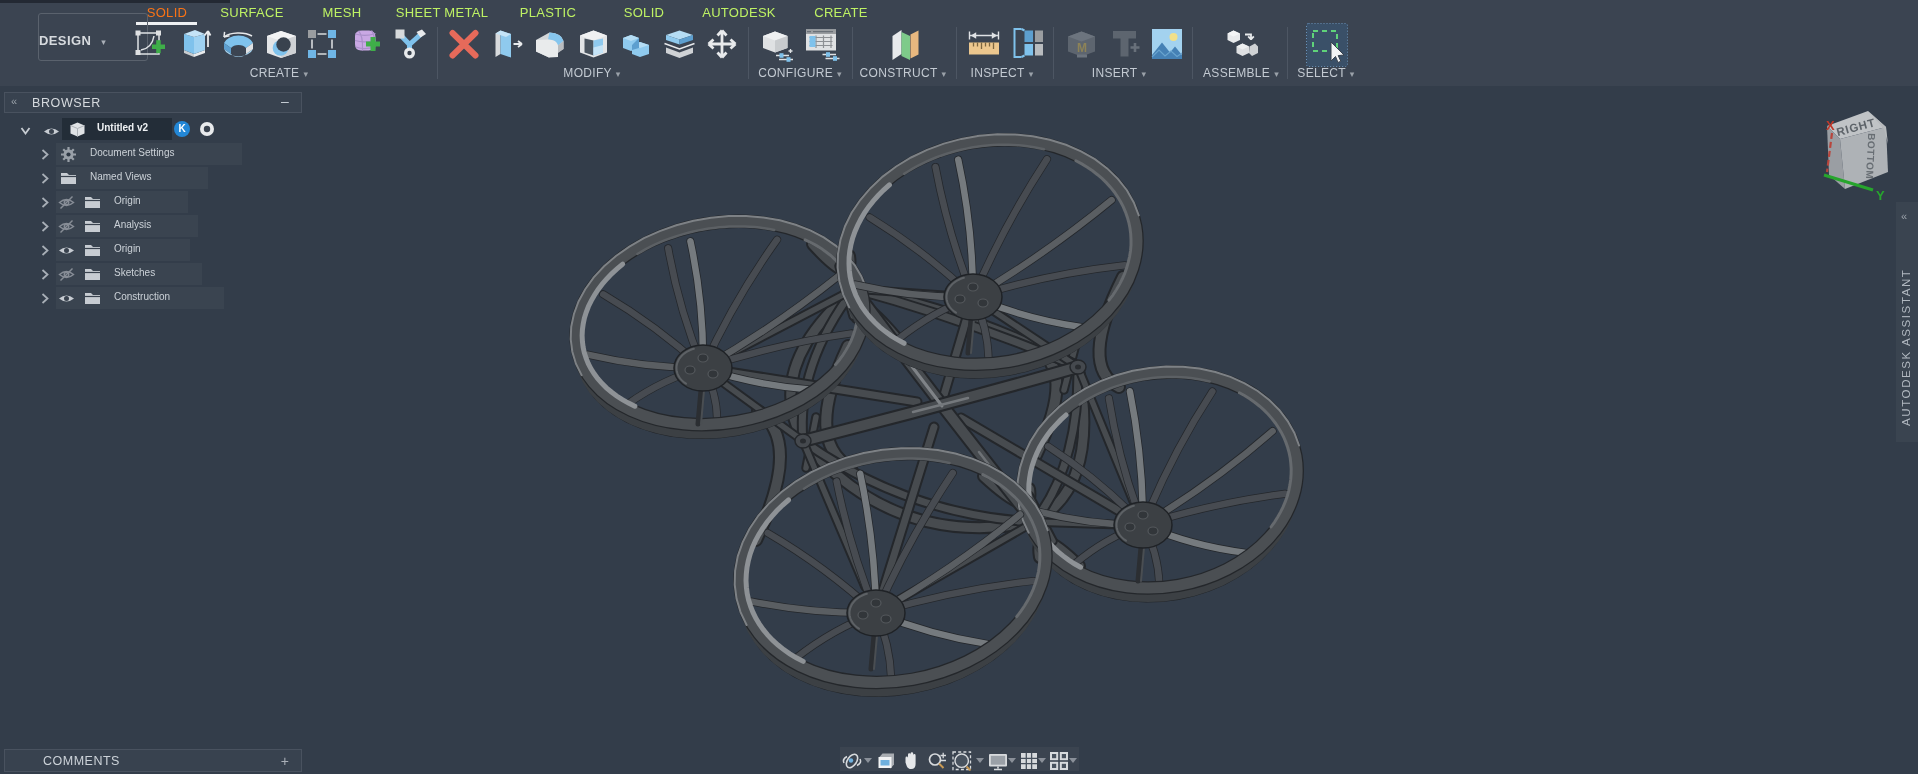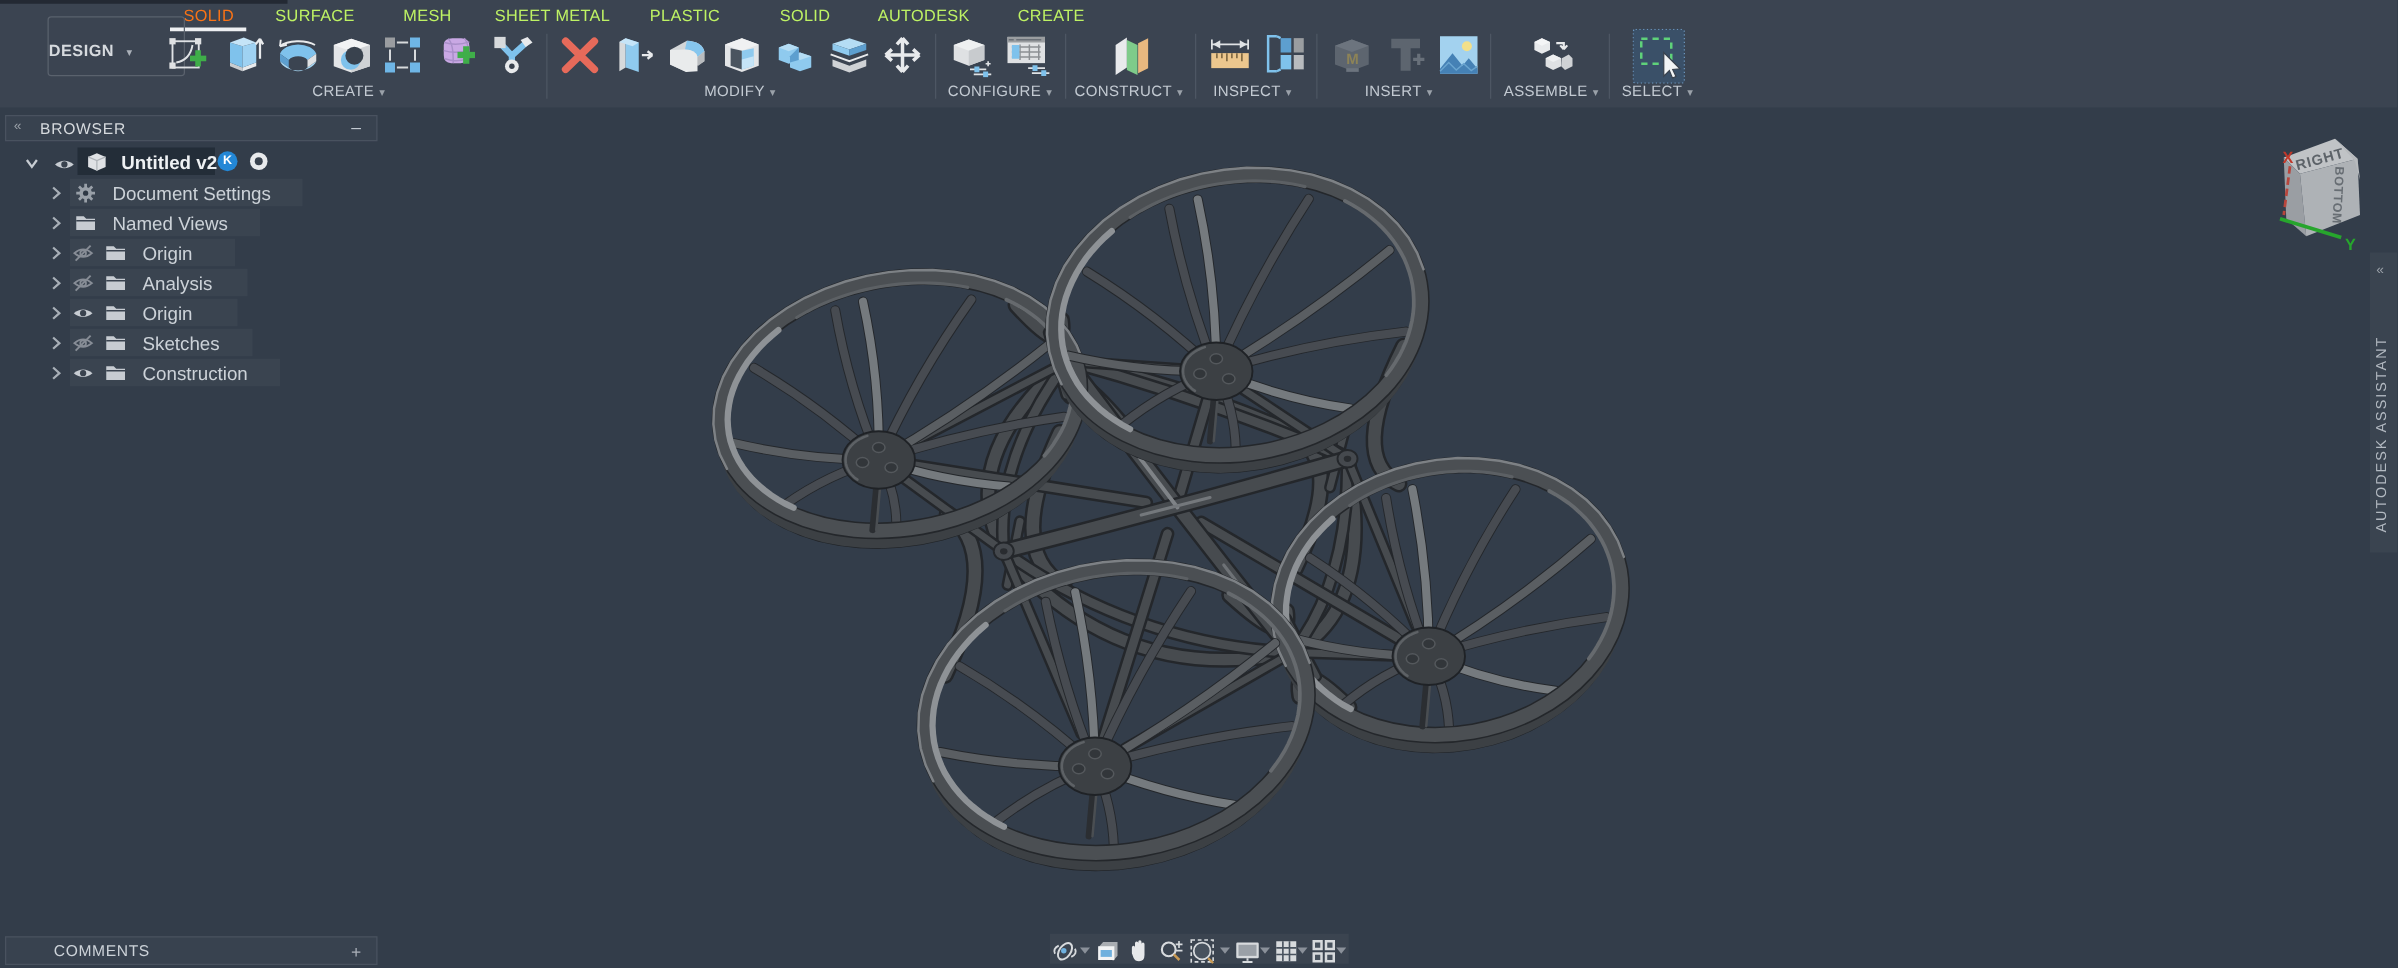--- a/index.html
+++ b/index.html
@@ -5,21 +5,21 @@
 html,body { width:1918px; height:774px; overflow:hidden; background:#333d4a; font-family:"Liberation Sans",sans-serif; }
 #app { position:relative; width:1918px; height:774px; }
 #ribbon { position:absolute; left:0; top:0; width:1918px; height:86px; background:#3b4451; }
 .tab { position:absolute; top:5px; transform:translateX(-50%); font-size:13px; color:#bef264; letter-spacing:0.3px; }
 .tab.active { color:#f97316; font-weight:normal; }
 #designbtn { position:absolute; left:10px; top:13px; width:110px; height:48px; border:1px solid #5a626d; border-radius:3px; color:#d6dade; font-size:13px; font-weight:bold; text-align:left; line-height:54px; letter-spacing:0.4px;margin-left:28px; }
 #designbtn .caret { font-size:9px; color:#aab0b8; margin-left:6px; font-weight:normal; }
 .glabel { position:absolute; top:66px; transform:translateX(-50%); font-size:12px; color:#c3cad2; letter-spacing:0.3px; white-space:nowrap; }
 .glabel .caret { font-size:9px; color:#9aa1a9; margin-left:4px; }
 .vsep { position:absolute; top:27px; width:1px; height:52px; background:#4d5663; }
-.btext { position:absolute; font-size:15px; color:#ccd2d8; white-space:nowrap; }
+.btext { position:absolute; font-size:10px; color:#ccd2d8; white-space:nowrap; }
 .rowchip { position:absolute; height:22px; }
 #comments { position:absolute; left:4px; top:749px; width:298px; height:23px; background:#38424f; border:1px solid #49525f; }
 #comments .ctext { position:absolute; left:28px; top:4px; font-size:12.5px; color:#ccd2d8; letter-spacing:0.5px;margin-left:10px; }
 #comments .cplus { position:absolute; right:12px; top:3px; font-size:14px; color:#aab0b8; }
 .navbar { position:absolute; left:840px; top:747px; width:239px; height:24px; background:#3b4450; }
 .ddarrow { position:absolute; top:758px; width:0; height:0; border-left:4px solid transparent; border-right:4px solid transparent; border-top:5px solid #8a9099; }
 #assistant { position:absolute; left:1896px; top:202px; width:22px; height:240px; background:#3a4450; }
 #assistant .acol { position:absolute; left:5px; top:8px; color:#9aa1a9; font-size:11px; }
 #assistant .atext { position:absolute; left:4px; top:44px; width:14px; height:180px; writing-mode:vertical-rl; transform:rotate(180deg); font-size:11.5px; color:#b2b9c1; white-space:nowrap; letter-spacing:1.6px; }
 </style></head>

